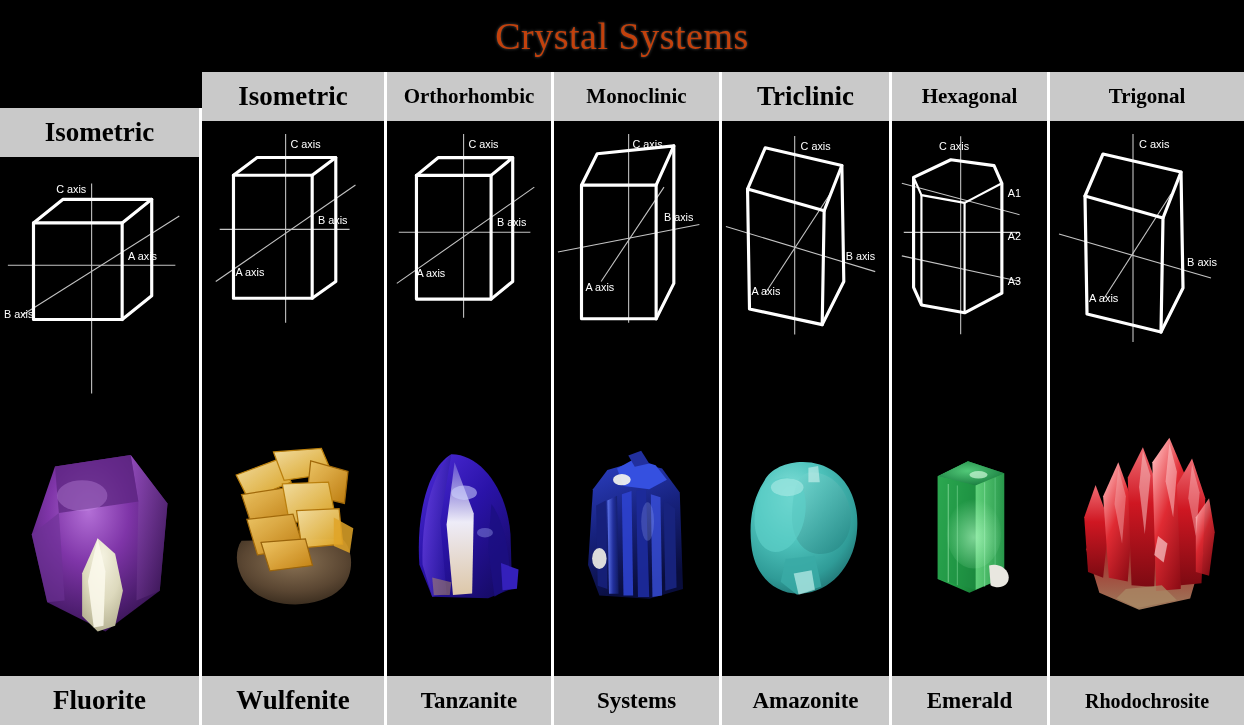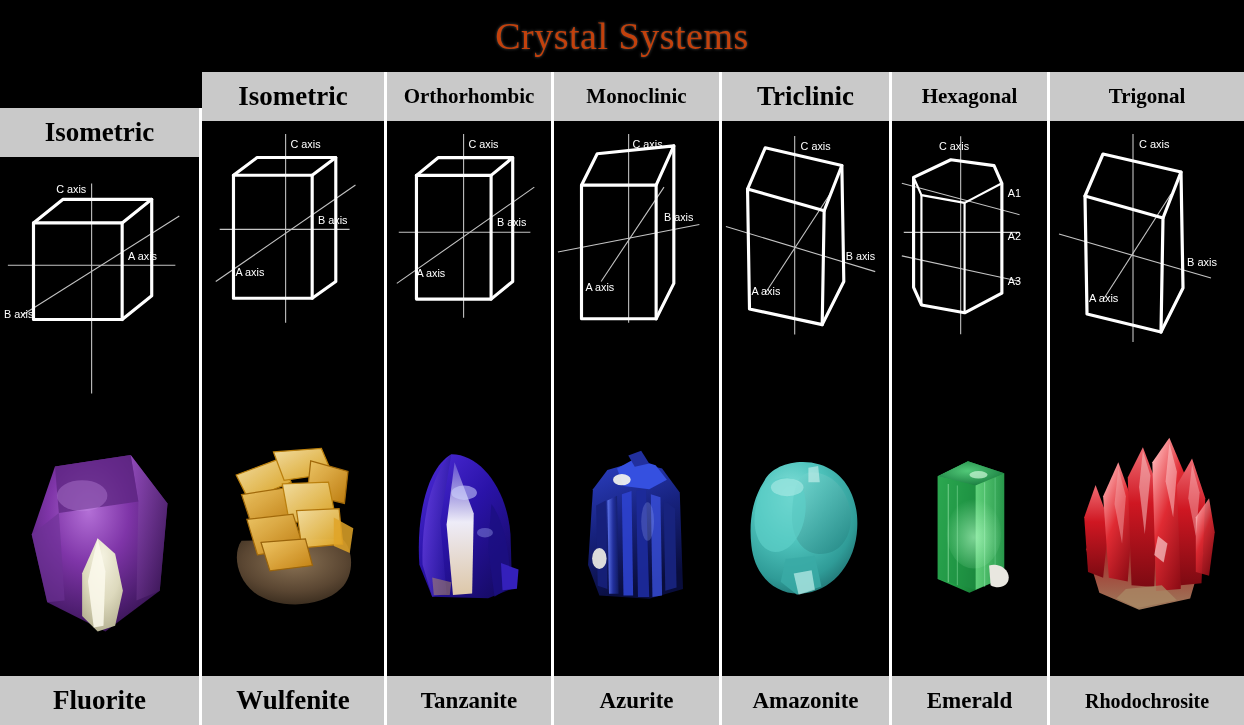--- a/index.html
+++ b/index.html
@@ -367,21 +367,21 @@
             </g>
             <path d="M56,30 L78,18 L104,26 L118,44 L96,56 L64,52 Z" fill="#3550e0"></path>
             <polygon points="70,14 86,8 96,24 78,28" fill="#22309e"></polygon>
             <ellipse cx="62" cy="44" rx="11" ry="7" fill="#f4f4ee" opacity="0.92"></ellipse>
             <ellipse cx="34" cy="142" rx="9" ry="13" fill="#f2f1e6" opacity="0.9"></ellipse>
             <ellipse cx="94" cy="96" rx="8" ry="24" fill="#9fb0f5" opacity="0.25"></ellipse>
           </svg>
         </div>
       </div>
 
-      <div class="mineral-name small">Azurite</div>
+      <div class="mineral-name small">Systems</div>
     </div>
 
     <div class="col c4">
       <div class="sys-head">Triclinic</div>
 
       <div class="diagram-cell">
         <svg viewBox="0 0 170 252" preserveAspectRatio="xMidYMid meet">
           <line class="axis-line" x1="74" y1="10" x2="74" y2="212"></line>
           <line class="axis-line" x1="4" y1="102" x2="156" y2="148"></line>
           <line class="axis-line" x1="44" y1="170" x2="112" y2="66"></line>

